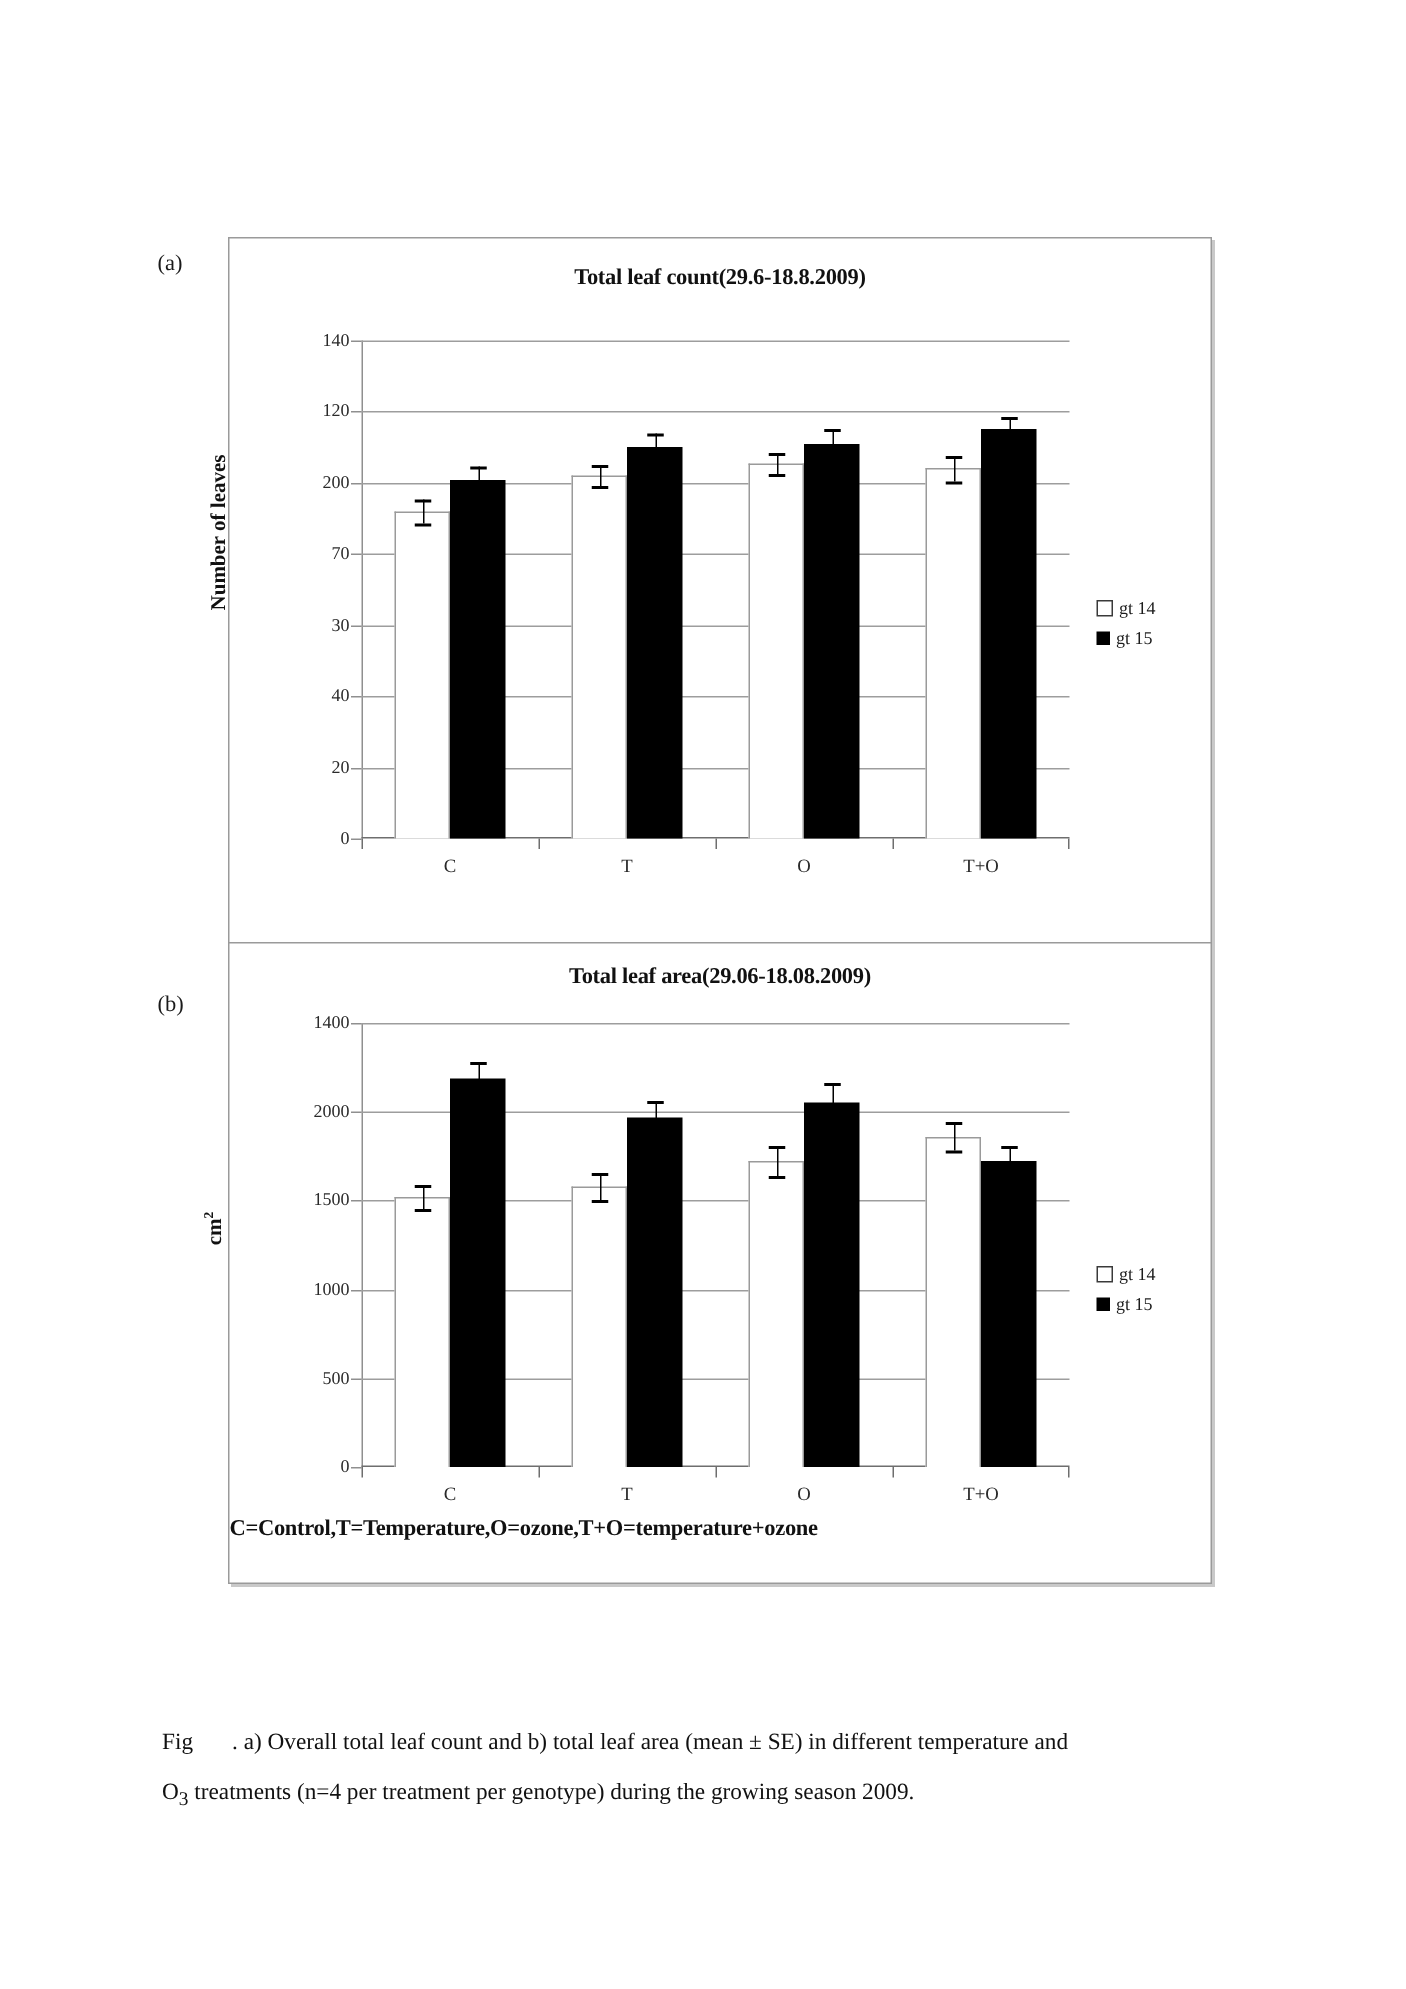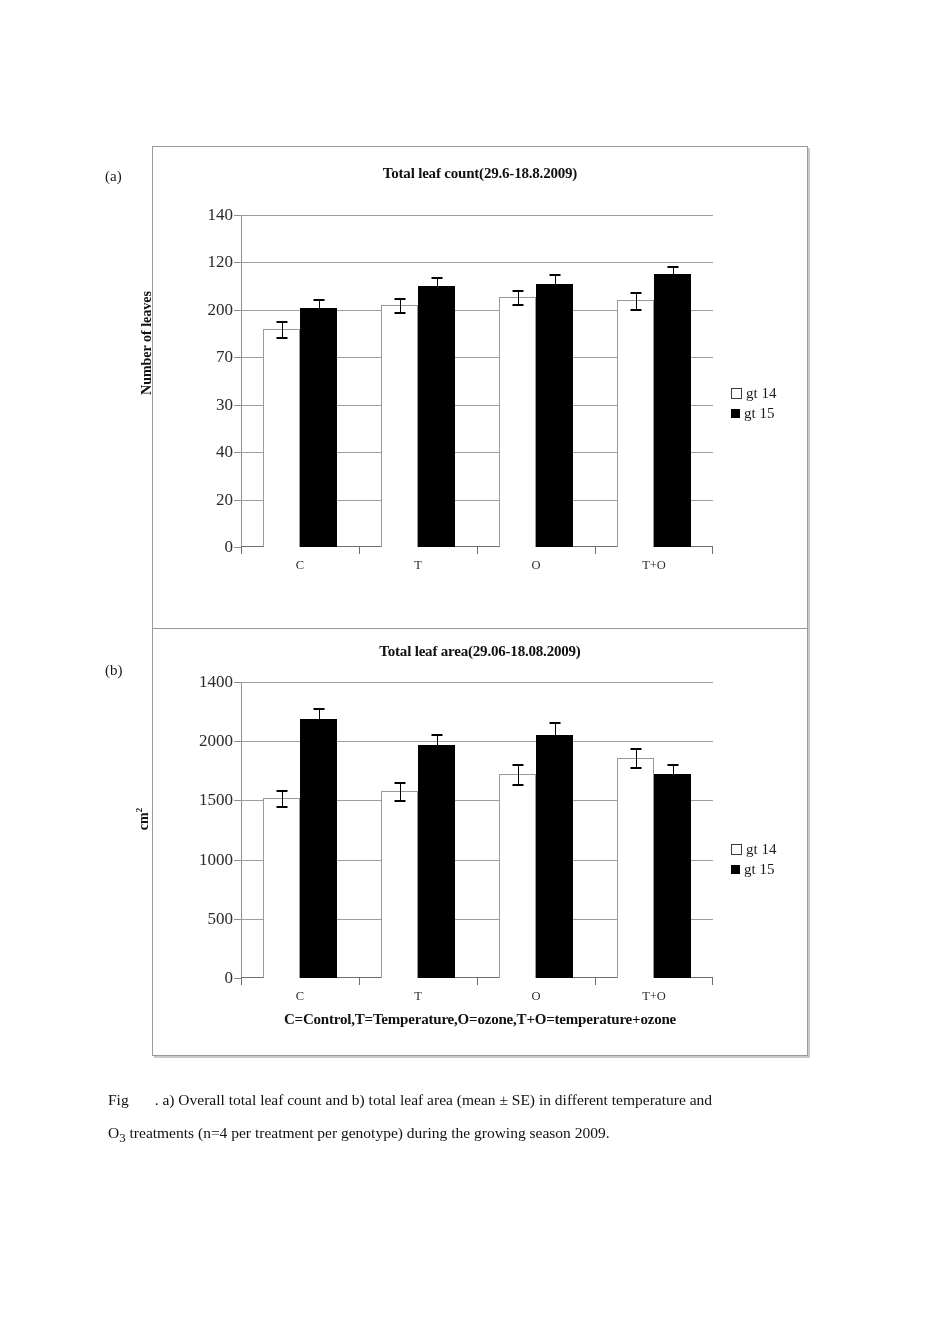--- a/index.html
+++ b/index.html
@@ -5,21 +5,21 @@
   html,body{margin:0;padding:0;}
   body{
     width:937px;height:1326px;background:#fff;
     font-family:"Liberation Serif",serif;color:#000;
     position:relative;overflow:hidden;
   }
 
   
   .panel{position:absolute;background:#fff;border:1px solid #9a9a9a;
          box-shadow:2px 2px 0 #c9c9c9;box-sizing:border-box;}
-  #panel-a{left:152px;top:146px;width:656px;height:558px;}
+  #panel-a{left:152px;top:158px;width:656px;height:558px;}
   #panel-b{left:152px;top:628px;width:656px;height:428px;}
 
   .panel-letter{position:absolute;font-family:"Liberation Serif",serif;
                 font-size:15px;color:#1a1a1a;}
   #letter-a{left:105px;top:168px;}
   #letter-b{left:105px;top:662px;}
 
   .chart-title{position:absolute;left:0;width:100%;text-align:center;
     font-family:"Liberation Serif",serif;font-weight:bold;
     font-size:15px;letter-spacing:-.2px;color:#111;}
@@ -29,60 +29,60 @@
   
   .plot{position:absolute;}
   #plot-a{left:88px;top:68px;width:472px;height:332px;}
   #plot-b{left:88px;top:53px;width:472px;height:296px;}
 
   .gridline{position:absolute;left:0;width:100%;height:1px;background:#9d9d9d;}
   .axis-y{position:absolute;left:0;top:0;width:1px;height:100%;background:#8f8f8f;}
   .axis-x{position:absolute;left:0;bottom:0;width:100%;height:1px;background:#6e6e6e;}
 
   .ytick{position:absolute;right:100%;margin-right:8px;transform:translateY(-50%);
-         white-space:nowrap;font-size:17px;color:#2a2a2a;
+         white-space:nowrap;font-size:12px;color:#2a2a2a;
          font-family:"Liberation Serif",serif;}
   .ytickmark{position:absolute;right:100%;width:7px;height:1px;background:#8f8f8f;}
 
   .xtickmark{position:absolute;top:100%;width:1px;height:7px;background:#6e6e6e;}
   .xlabel{position:absolute;top:100%;margin-top:11px;transform:translateX(-50%);
           font-size:12.5px;color:#2a2a2a;font-family:"Liberation Serif",serif;
           white-space:nowrap;}
 
   .bar{position:absolute;bottom:0;box-sizing:border-box;}
   .bar.light{background:#ffffff;border:1px solid #9a9a9a;border-bottom:none;}
   .bar.dark{background:#000000;}
 
   .errbar{position:absolute;width:1px;background:#000;}
   .errcap{position:absolute;height:2px;background:#000;transform:translateX(-50%);}
 
-  .axis-caption{position:absolute;left:0;width:100%;text-align:center;
+  .axis-caption{position:absolute;left:0;width:100%;text-align:left;
      font-family:"Liberation Serif",serif;font-weight:bold;font-size:15px;
      color:#111;letter-spacing:-.2px;}
   #caption-a{top:572px;}
   #caption-b{top:382px;}
 
   .ylabel{position:absolute;transform-origin:50% 50%;
      font-family:"Liberation Serif",serif;font-weight:bold;font-size:14px;color:#111;
      white-space:nowrap;}
   #ylabel-a{left:-6px;top:196px;transform:translate(-50%,-50%) rotate(-90deg);}
   #ylabel-b{left:-10px;top:190px;transform:translate(-50%,-50%) rotate(-90deg);}
   .sup{font-size:9px;vertical-align:super;}
 
-  .legend{position:absolute;font-family:"Liberation Serif",serif;font-size:15px;
+  .legend{position:absolute;font-family:"Liberation Serif",serif;font-size:12px;
           color:#1c1c1c;}
   #legend-a{left:578px;top:236px;}
   #legend-b{left:578px;top:210px;}
   .legend-row{display:flex;align-items:center;height:20px;}
   .swatch{width:9px;height:9px;margin-right:4px;display:inline-block;}
   .swatch.light{border:1.3px solid #3a3a3a;background:#fff;}
   .swatch.dark{background:#000;}
 
   
-  #figcaption{position:absolute;left:108px;top:1083px;width:730px;
+  #figcaption{position:absolute;left:108px;top:1145px;width:730px;
      font-family:"Liberation Serif",serif;font-size:15.5px;line-height:33px;
      color:#111;text-align:left;}
   #figcaption .gap{display:inline-block;width:26px;}
 </style>
 </head>
 <body>
 
 <div class="panel-letter" id="letter-a">(a)</div>
 
 <div class="panel" id="panel-a">

